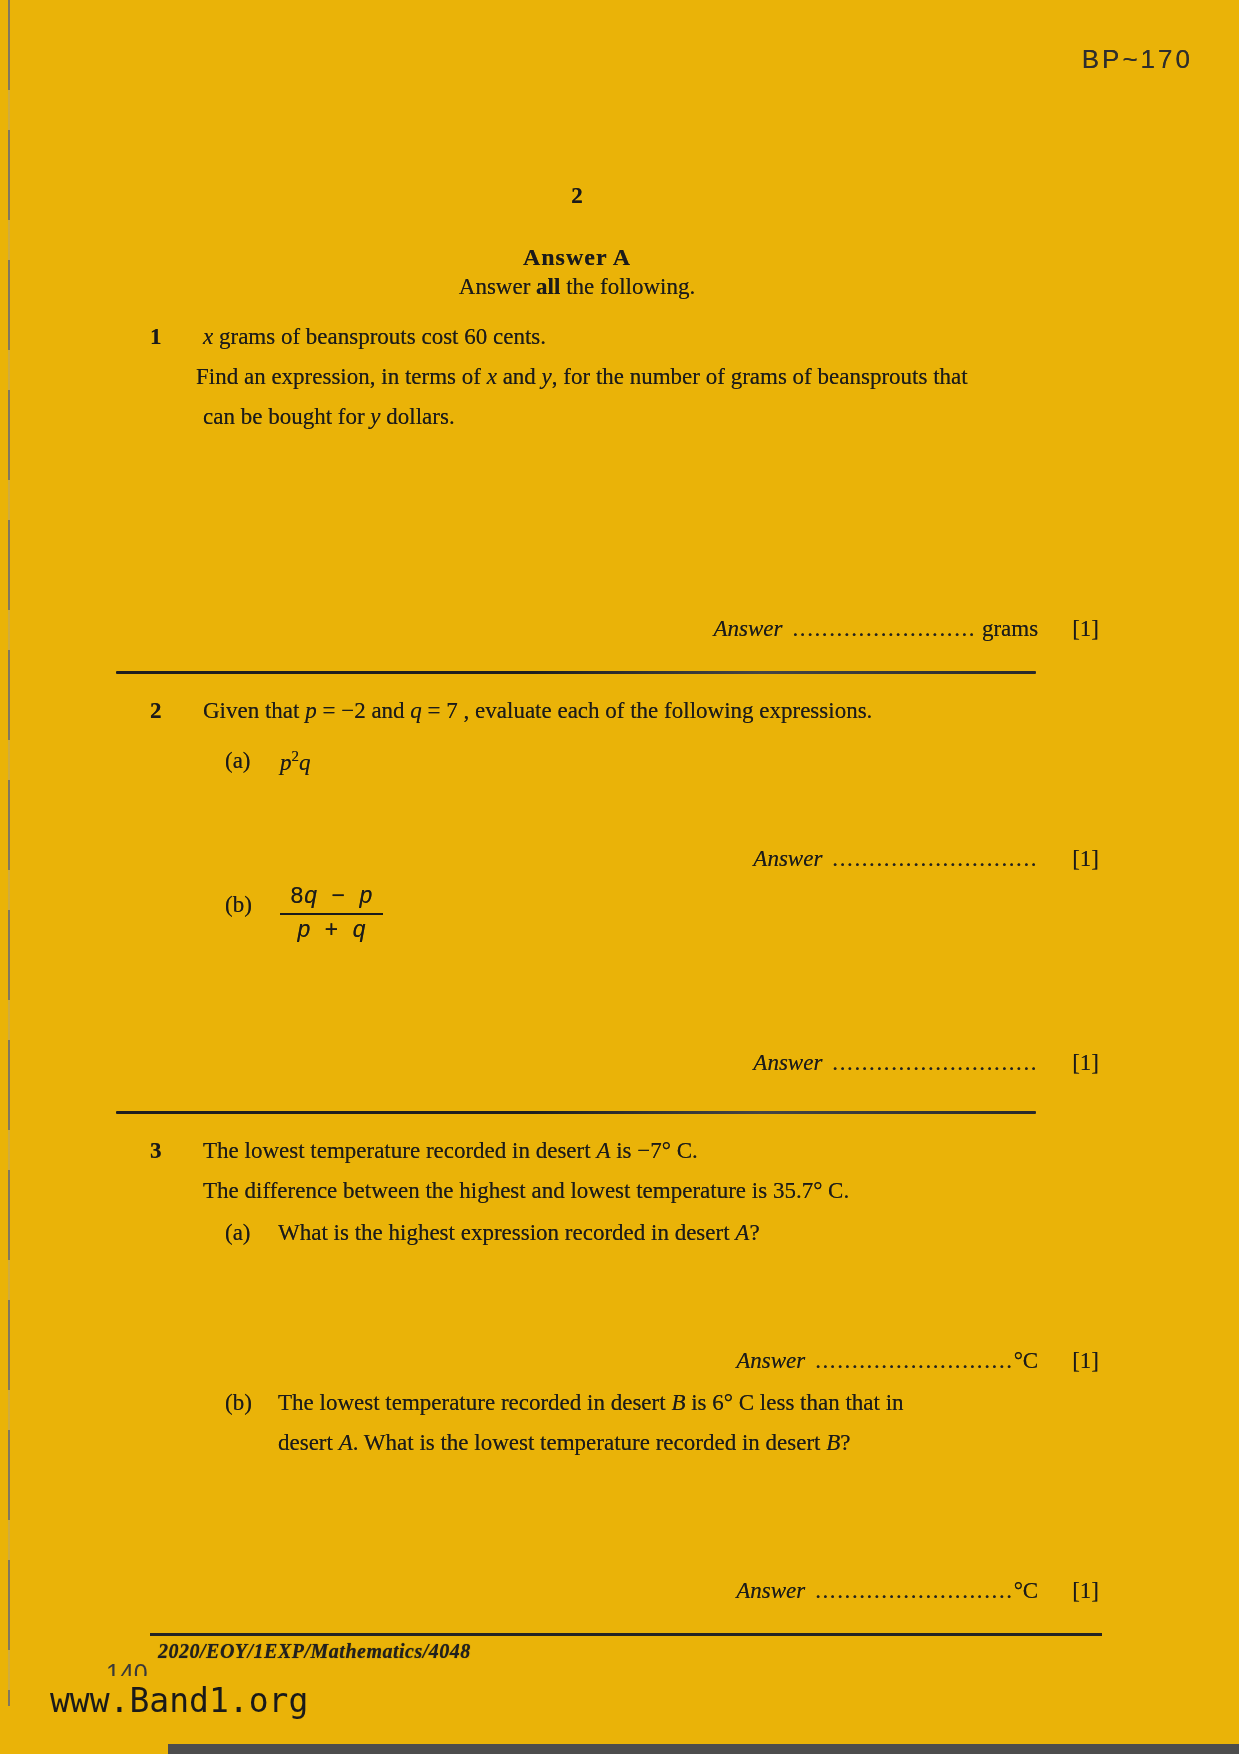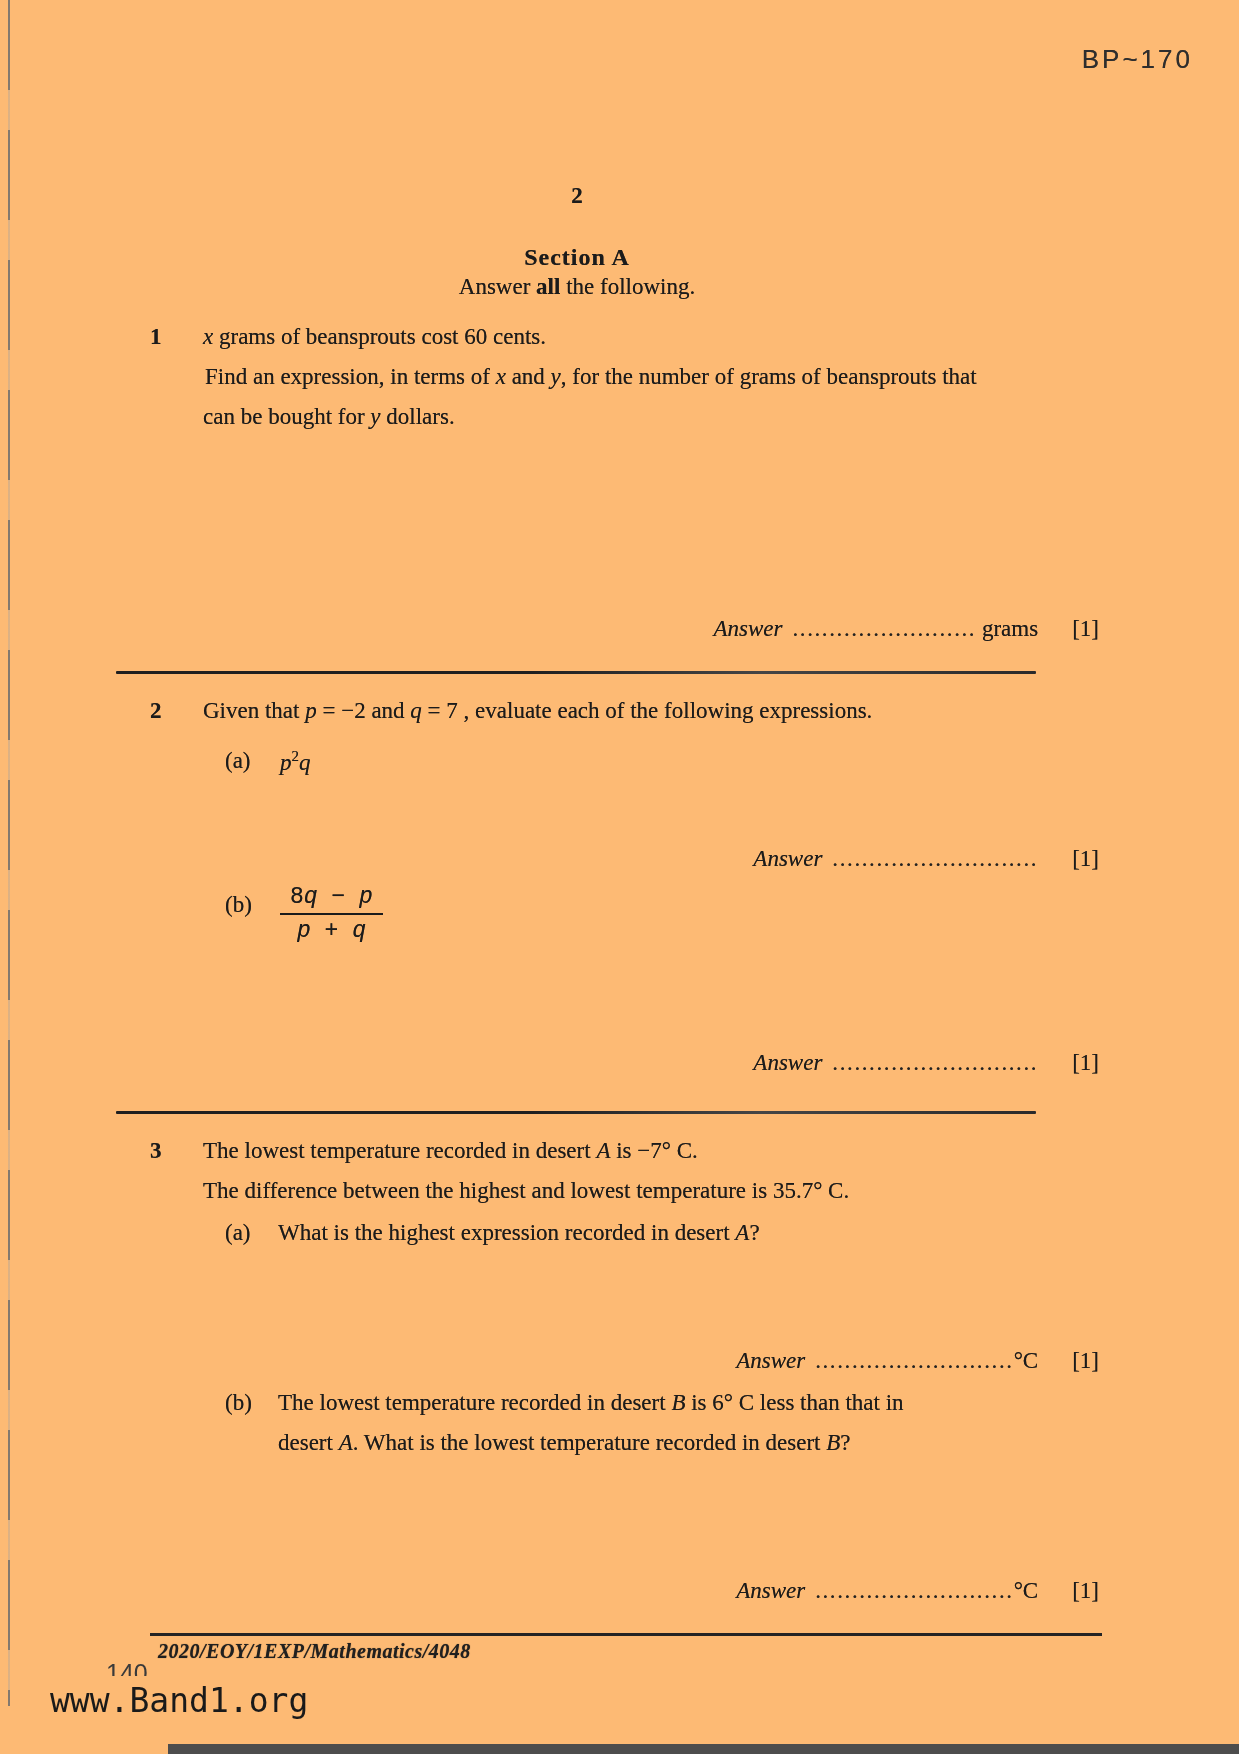--- a/index.html
+++ b/index.html
@@ -1,20 +1,20 @@
 <!DOCTYPE html>
 <html><head>
 <meta charset="utf-8">
 <style>
   html,body{margin:0;padding:0;background:#e8e8e8;}
   .page{
     position:relative;
     width:1239px;height:1754px;
     margin:0 auto;
-    background:#fdba74;
+    background:#eab308;
     overflow:hidden;
     font-family:"Liberation Serif", serif;
     color:#1b1b1b;
   }
   .ink{ text-shadow:0 0 0.6px rgba(20,20,20,0.65); }
   .abs{ position:absolute; white-space:nowrap; }
   .center-col{
     position:absolute; left:118px; width:918px; text-align:center;
   }
   .page-code{
@@ -78,28 +78,28 @@
 
 <div class="page">
 
   <div class="scan-left-line"></div>
   <div class="scan-bottom-bar"></div>
 
   <div class="abs page-code ink" style="top:44px; right:46px;">BP~170</div>
 
   <div class="center-col page-number ink" style="top:183px;">2</div>
 
-  <div class="center-col section-title ink" style="top:244px;">Section A</div>
+  <div class="center-col section-title ink" style="top:244px;">Answer A</div>
 
   <div class="center-col instruction ink" style="top:274px;"><span>Answer </span><span style="font-weight: bold;">all</span><span> the following.</span></div>
 
   <div>
     <div class="abs qline qnum ink" style="left:150px; top:324px;">1</div>
     <div class="abs qline ink" style="left:203px; top:324px;"><span style="font-style: italic;">x</span><span> grams of beansprouts cost 60 cents.</span></div>
-    <div class="abs qline ink" style="left:205px; top:364px;"><span>Find an expression, in terms of </span><span style="font-style: italic;">x</span><span> and </span><span style="font-style: italic;">y</span><span>, for the number of grams of beansprouts that</span></div>
+    <div class="abs qline ink" style="left:196px; top:364px;"><span>Find an expression, in terms of </span><span style="font-style: italic;">x</span><span> and </span><span style="font-style: italic;">y</span><span>, for the number of grams of beansprouts that</span></div>
     <div class="abs qline ink" style="left:203px; top:404px;"><span>can be bought for </span><span style="font-style: italic;">y</span><span> dollars.</span></div>
 
     <div class="answer-row ink" style="top:616px;">
       <span class="ans-label">Answer</span>
       <span class="dots">.........................</span>
       <span class="ans-suffix"> grams</span>
       <span class="marks">[1]</span>
     </div>
   </div>
 

